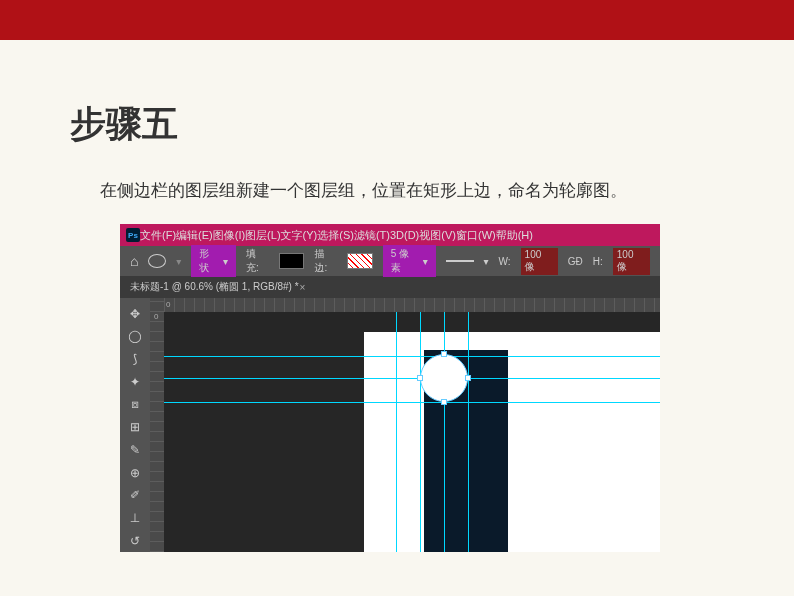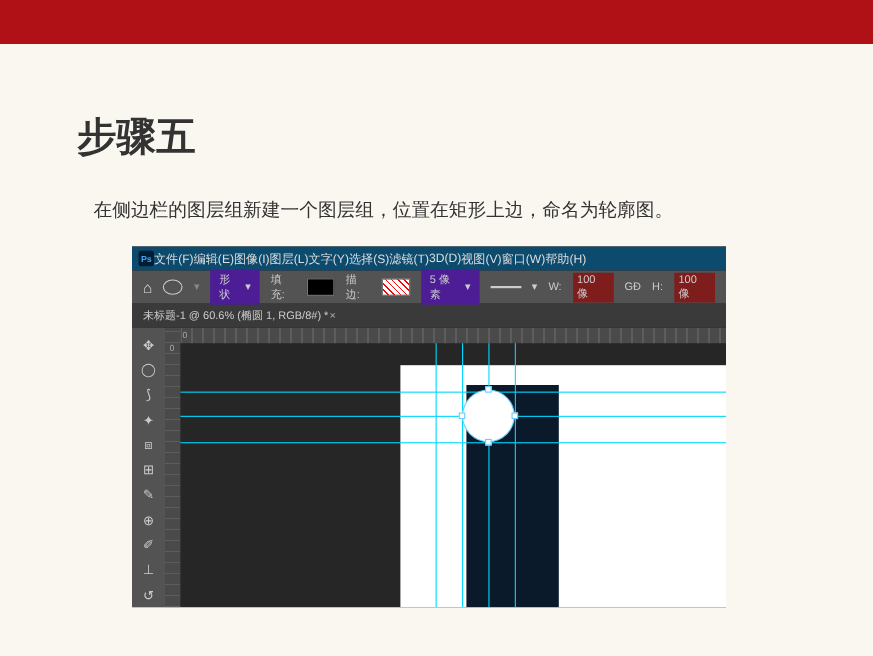--- a/index.html
+++ b/index.html
@@ -1,27 +1,27 @@
 <!DOCTYPE html>
 <html><head>
 <meta charset="utf-8">
 <style>
 * { margin: 0; padding: 0; box-sizing: border-box; }
 body { width: 794px; height: 596px; background: #f9f7f0; font-family: "Microsoft YaHei", sans-serif; position: relative; overflow: hidden; }
 .red-bar { width: 100%; height: 40px; background: #b01116; }
 .content { padding: 60px 70px 0 70px; }
 .title { font-size: 36px; color: #333; margin-bottom: 28px; }
-.desc { font-size: 17px; color: #333; line-height: 1.6; margin-left: 15px; margin-bottom: 20px; }
+.desc { font-size: 17px; color: #333; line-height: 1.6; margin-left: 30px; margin-bottom: 20px; }
 .ps { width: 540px; height: 328px; margin-left: 50px; background: #1a1a1a; position: relative; overflow: hidden; }
-.menubar { height: 22px; background: #0c4a6e; display: flex; align-items: center; padding: 0 6px; font-size: 11px; color: #ddd; gap: 0; }
+.menubar { height: 22px; background: #be185d; display: flex; align-items: center; padding: 0 6px; font-size: 11px; color: #ddd; gap: 0; }
 .ps-logo { width: 14px; height: 14px; background: #001d33; color: #3fa9f5; font-size: 8px; font-weight: bold; display: flex; align-items: center; justify-content: center; border-radius: 2px; }
 .optbar { height: 30px; background: #535353; display: flex; align-items: center; padding: 0 10px; font-size: 10px; color: #ccc; gap: 10px; }
 .home { color: #ddd; font-size: 14px; }
 .ellipse-icon { width: 18px; height: 14px; border: 1px solid #ccc; border-radius: 50%; }
-.dd { background: #4c1d95; color: #ccc; padding: 2px 8px; font-size: 10px; display: flex; align-items: center; gap: 4px; }
+.dd { background: #a21caf; color: #ccc; padding: 2px 8px; font-size: 10px; display: flex; align-items: center; gap: 4px; }
 .swatch { width: 26px; height: 16px; background: #000; border: 1px solid #777; }
 .sep { color: #888; }
 .tabbar { height: 22px; background: #3a3a3a; display: flex; align-items: center; }
 .tab { padding: 0 10px; font-size: 10px; color: #ccc; display: flex; align-items: center; gap: 1px; }
 .close-x { color: #aaa; cursor: pointer; }
 .workspace { display: flex; height: 254px; }
 .toolbox { width: 30px; background: #535353; display: flex; flex-direction: column; padding-top: 4px; }
 .tool { width: 24px; height: 22px; margin: 1px auto; display: flex; align-items: center; justify-content: center; color: #ccc; font-size: 12px; }
 .canvas-area { flex: 1; background: #262626; position: relative; }
 .ruler-h { position: absolute; left: 14px; top: 0; right: 0; height: 14px; background: #4a4a4a; }

